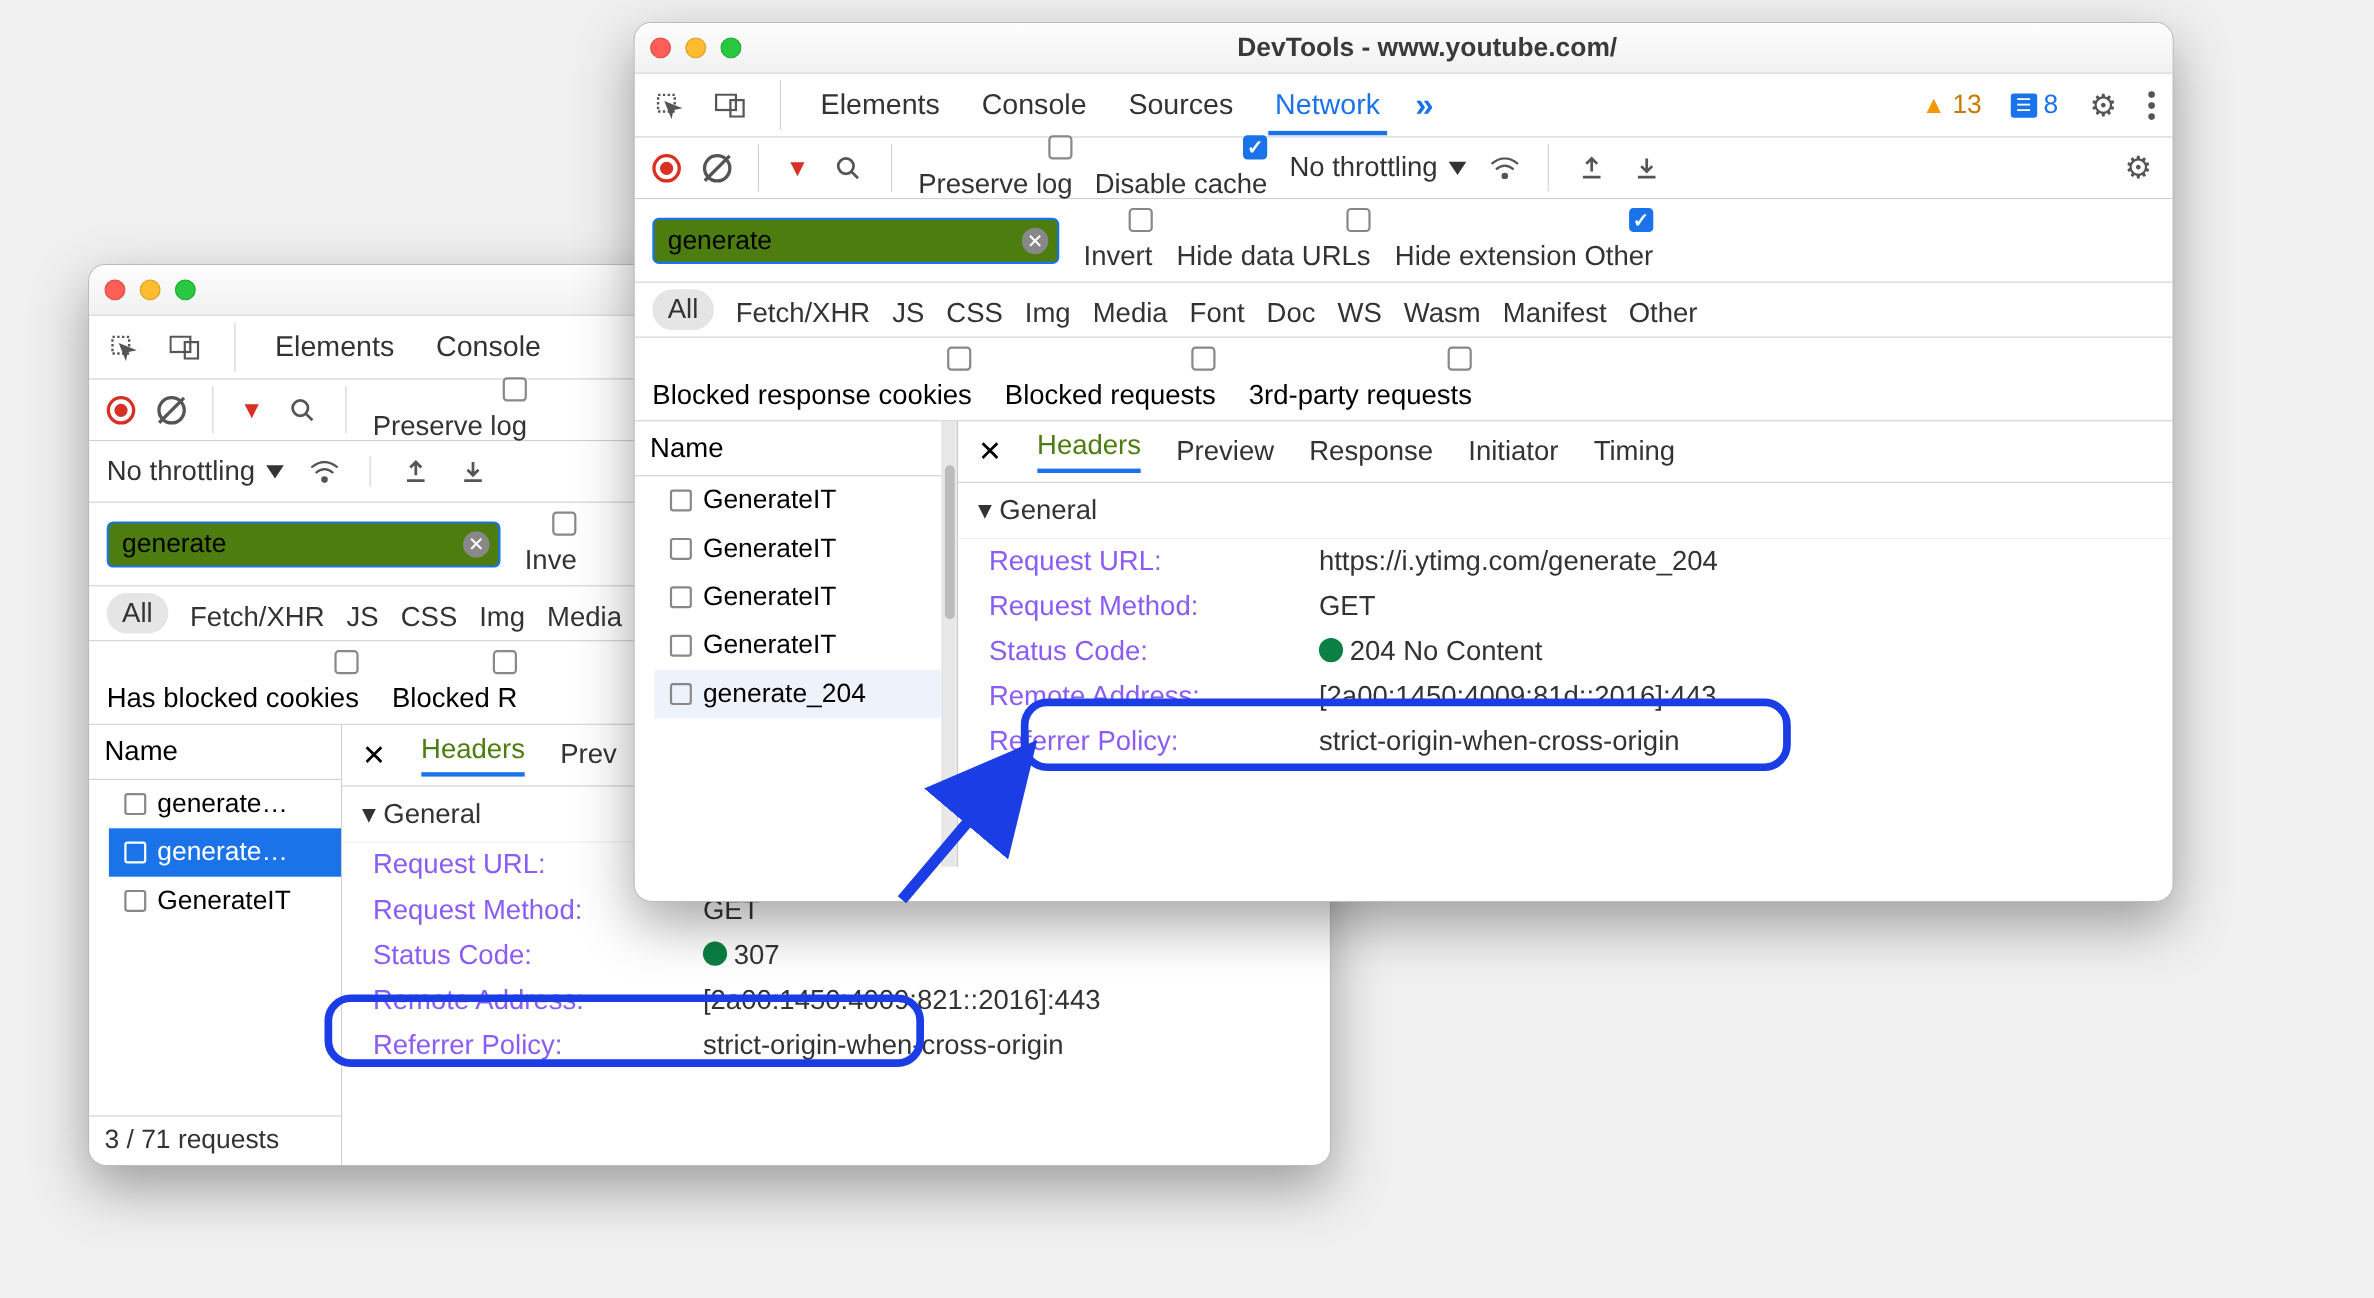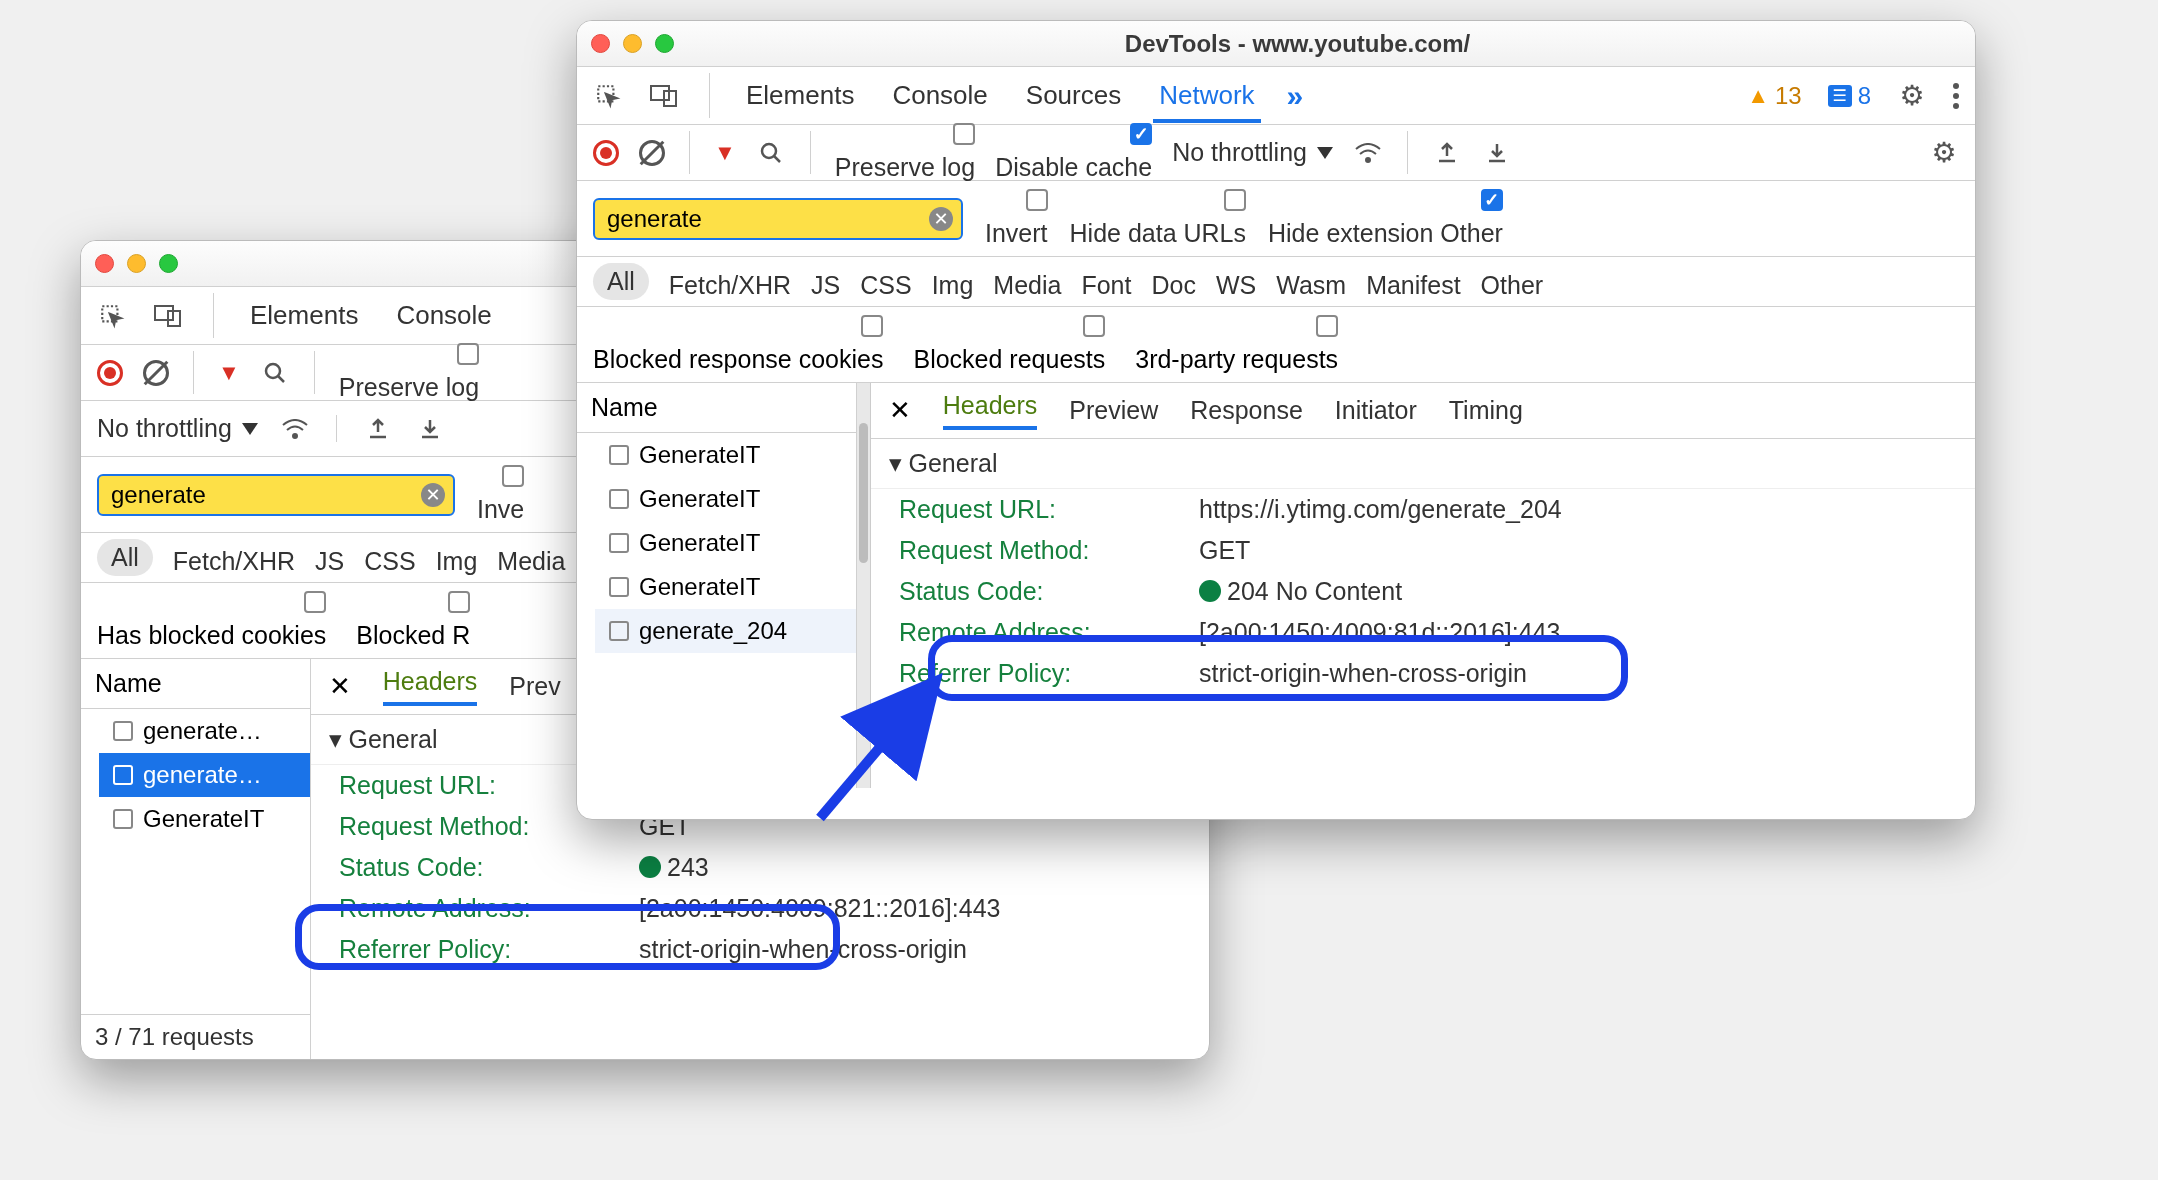--- a/index.html
+++ b/index.html
@@ -58,41 +58,41 @@
   .cbx { display:flex; align-items:flex-end; gap:8px;flex-direction:column; }
   .cbx-box { width:22px; height:22px; border:2px solid #888; border-radius:4px; display:flex; align-items:center; justify-content:center; background:#fff;}
   .cbx-box.checked { background:#1a73e8; border-color:#1a73e8; color:#fff; font-size:18px; font-weight:bold;}
   .select-sim { display:flex; align-items:center; gap:10px;}
   .filterbar {
     display:flex; align-items:center; padding:8px 16px; gap:22px;
     border-bottom:1px solid #d0d0d0; font-size:25px; color:#333; flex-wrap:wrap; min-height:56px;
   }
   .searchbox {
     display:flex; align-items:center; border:2px solid #1a73e8; border-radius:6px;
-    height:42px; padding:0 8px 0 12px; min-width:300px; background:#fde047;
+    height:42px; padding:0 8px 0 12px; min-width:300px; background:#4d7c0f;
   }
   .searchbox input{ border:0; outline:0; font-size:24px; flex:1; background:transparent;}
   .clear-x { width:24px;height:24px;border-radius:50%;background:#888;color:#fff;display:flex;align-items:center;justify-content:center;font-size:18px;}
   .typefilters { display:flex; align-items:flex-end; gap:20px; font-size:25px; color:#333; padding:6px 16px; flex-wrap:wrap; border-bottom:1px solid #d0d0d0;}
   .typefilter-all { background:#e5e5e5; border-radius:20px; padding:4px 14px;}
   .extra-row { display:flex; gap:30px; padding:8px 16px; border-bottom:1px solid #d0d0d0; font-size:25px;}
   .columns { display:flex; height:100%; }
   .col-name { width:280px; border-right:1px solid #d0d0d0; display:flex; flex-direction:column;}
   .col-hdr { padding:10px 14px; font-size:25px; border-bottom:1px solid #d0d0d0;}
   .row { display:flex; align-items:center; gap:10px; padding:8px 14px; font-size:24px; white-space:nowrap; overflow:hidden; text-overflow:ellipsis;margin-left:18px;}
   .row.sel { background:#1a73e8; color:#fff;}
   .row .icon-sq{ width:20px;height:20px;border:2px solid #888;border-radius:3px;flex-shrink:0;}
   .row.sel .icon-sq{border-color:#fff;}
   .col-detail { flex:1; display:flex; flex-direction:column;}
   .detail-tabs{ display:flex; align-items:center; gap:32px; padding:8px 18px; font-size:25px; border-bottom:1px solid #d0d0d0;}
   .detail-tab{ color:#333; }
   .detail-tab.active{ color:#4d7c0f; border-bottom:4px solid #1a73e8; padding-bottom:6px;}
   .section-hdr{ padding:10px 18px; font-size:25px; color:#333; border-bottom:1px solid #eee;}
   .kv { display:flex; padding:6px 28px; font-size:25px;}
-  .kv .k{ width:300px; color:#15803d;}
+  .kv .k{ width:300px; color:#8b5cf6;}
   .kv .v{ color:#333;}
   .status-dot{ display:inline-block;width:22px;height:22px;border-radius:50%;background:#0b8043;margin-right:6px;vertical-align:-2px;}
   .footer{ padding:8px 14px; font-size:24px; border-top:1px solid #d0d0d0; color:#333;}
   .highlight-ring {
     position:absolute; border:7px solid #1a3de6; border-radius:24px; pointer-events:none;
   }
   .arrow-svg { position:absolute; pointer-events:none; }
   .gear-icon::before{content:"⚙";font-size:28px;color:#555;}
   .kebab{ display:flex;flex-direction:column;gap:4px;}
   .kebab span{width:6px;height:6px;border-radius:50%;background:#555;}
@@ -226,21 +226,21 @@
       <div class="kv">
           <div class="k">Request URL:</div>
           <div class="v">https://i.ytimg.com/generate_204</div>
         </div>
       <div class="kv">
           <div class="k">Request Method:</div>
           <div class="v">GET</div>
         </div>
       <div class="kv">
           <div class="k">Status Code:</div>
-          <div class="v"><span class="status-dot"></span><span>243</span></div>
+          <div class="v"><span class="status-dot"></span><span>307</span></div>
         </div>
       <div class="kv">
           <div class="k">Remote Address:</div>
           <div class="v">[2a00:1450:4009:821::2016]:443</div>
         </div>
       <div class="kv">
           <div class="k">Referrer Policy:</div>
           <div class="v">strict-origin-when-cross-origin</div>
         </div>
     </div>

